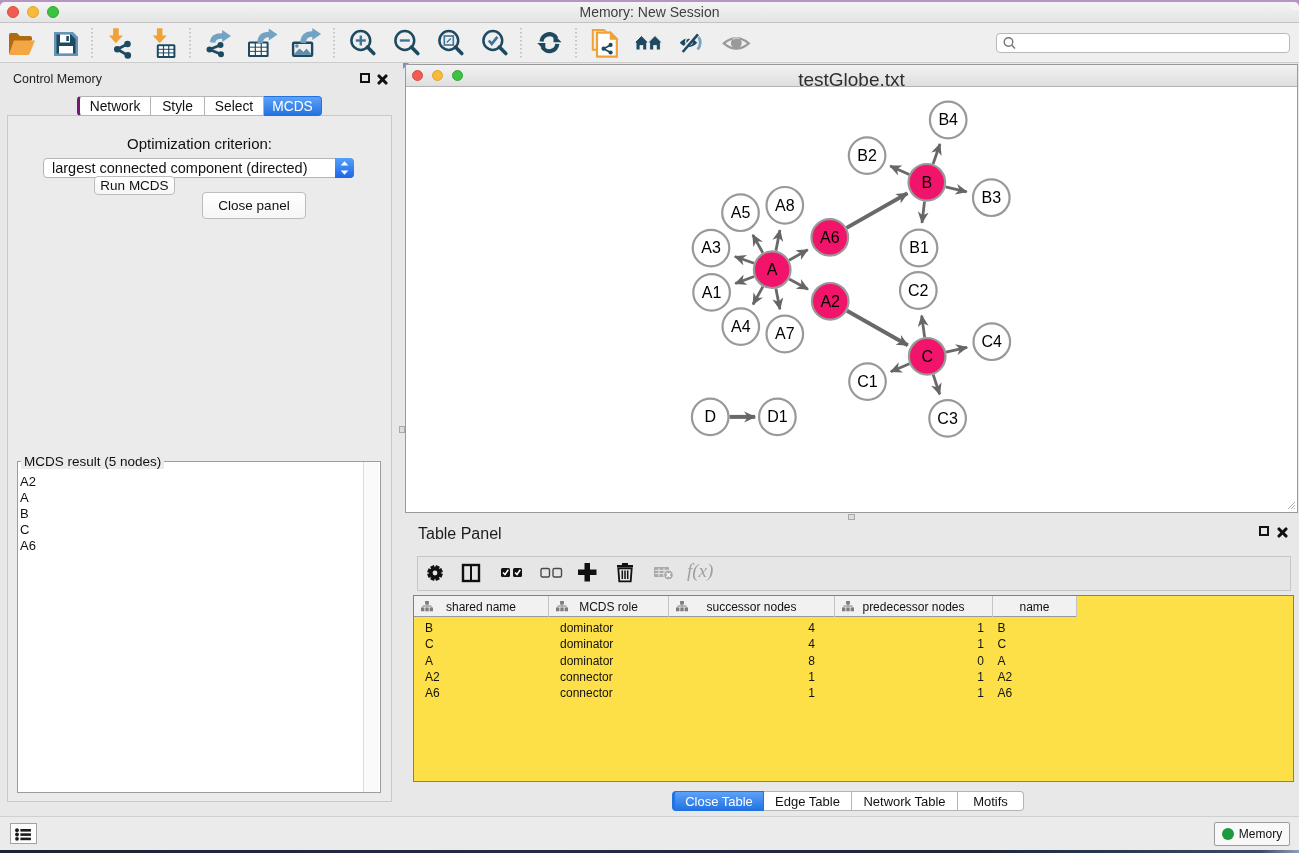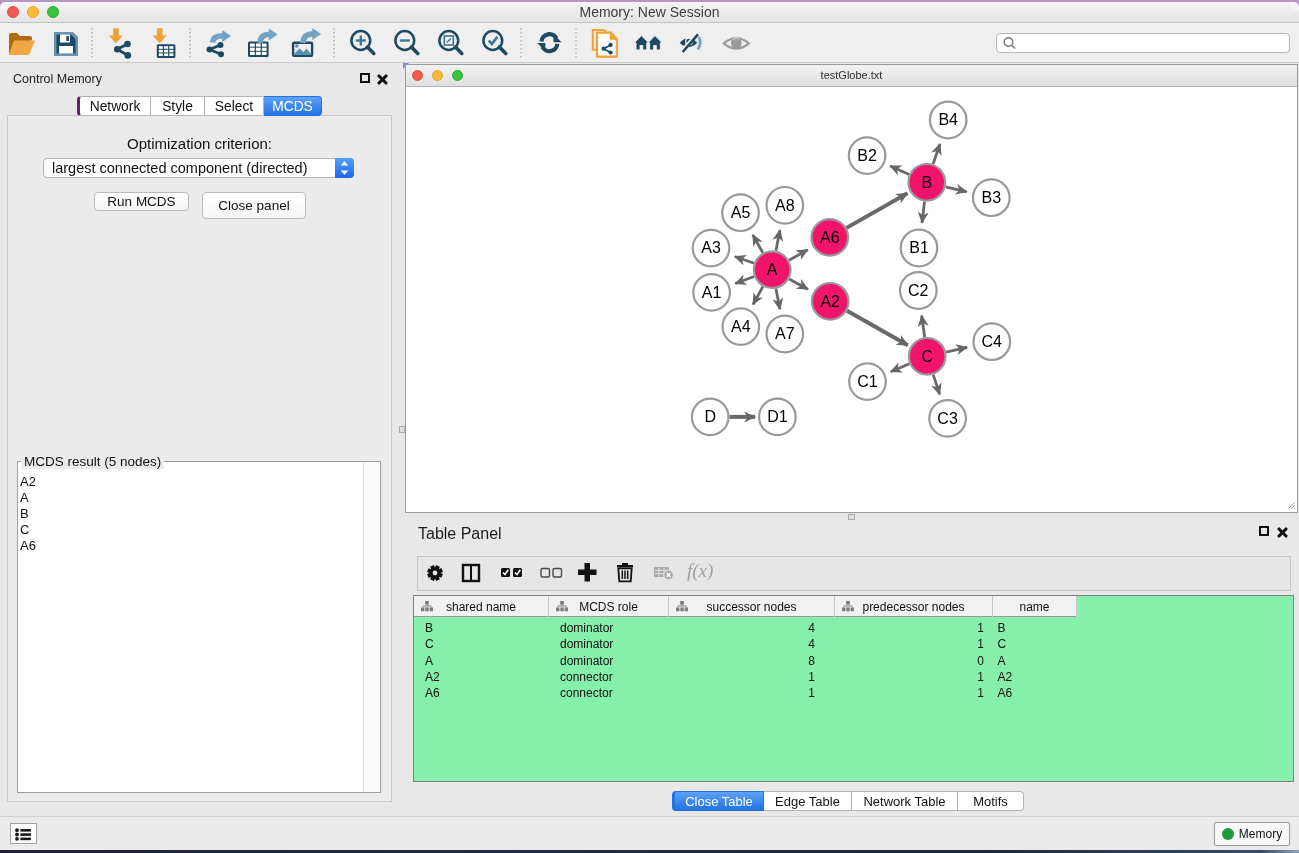--- a/index.html
+++ b/index.html
@@ -35,38 +35,38 @@
   display:flex; align-items:center; justify-content:center; }
 .tab.first { border-left:3px solid #701a75; border-radius:4px 0 0 4px; }
 .tab.last { border-radius:0 4px 4px 0; }
 .tab.sel { background:linear-gradient(#5ea1f8,#2273e2); color:#fff; border-color:#2273e2; }
 #cp-tabs { left:77px; top:96px; }
 #cp-pane { left:7px; top:115px; width:385px; height:687px; border:1px solid #c9c9c9; background:#ecebec; }
 #opt-label { left:0px; top:135px; width:399px; text-align:center; font-size:15px; color:#111; }
 #dropdown { left:43px; top:158px; width:311px; height:20px; background:#fff; border:1px solid #b5b5b5; border-radius:4px; font-size:14.5px; color:#111; line-height:18px; padding-left:8px; }
 #dd-step { left:335px; top:158px; width:19px; height:20px; border-radius:0 4px 4px 0; background:linear-gradient(#55a0f9,#1c66e8); }
 .btn { background:linear-gradient(#ffffff,#f6f6f6); border:1px solid #bcbcbc; border-radius:4px; font-size:13.5px; color:#111; display:flex; align-items:center; justify-content:center; }
-#btn-run { left:94px; top:192px; width:95px; height:19px; }
+#btn-run { left:94px; top:176px; width:81px; height:19px; }
 #btn-close { left:202px; top:192px; width:104px; height:27px; }
 #mcds-box { left:17px; top:461px; width:364px; height:332px; background:#fff; border:1px solid #9d9d9d; }
 #mcds-legend { left:21px; top:454px; background:#ecebec; font-size:13.5px; color:#111; padding:0 3px; }
 #mcds-list { left:20px; top:474px; font-size:13px; color:#111; line-height:16px; }
 #mcds-scroll { left:363px; top:462px; width:16px; height:330px; background:#fafafa; border-left:1px solid #dcdcdc; }
 
 
 #netwin { left:405px; top:64px; width:893px; height:449px; background:#fff;
   border:1px solid #9a9a9a; }
 #net-titlebar { left:0; top:0; width:891px; height:22px; background:linear-gradient(#f2f2f2,#dfdfdf); border-bottom:1px solid #b3b3b3; }
-#net-title { width:100%; text-align:center; top:3.5px; font-size:11px; color:#2e2e2e; }
+#net-title { width:100%; text-align:center; top:3.5px; font-size:19px; color:#2e2e2e; }
 
 
 #tp-title { left:418px; top:525px; font-size:16px; color:#1c1c1c; }
 #tp-sq { left:1259px; top:526px; width:10px; height:10px; border:2px solid #111; }
 #tp-toolbar { left:417px; top:556px; width:874px; height:35px; background:#e7e6e7; border:1px solid #c6c6c6; }
-#tp-table { left:413px; top:595px; width:881px; height:187px; background:#86efac; border:1px solid #808080; }
+#tp-table { left:413px; top:595px; width:881px; height:187px; background:#fde047; border:1px solid #808080; }
 #tp-header { left:0px; top:0px; width:663px; height:21px; background:#f2f1f2; border-bottom:1px solid #9a9a9a; }
 .th { position:absolute; top:0; height:21px; font-size:12px; color:#111; border-right:1px solid #c5c5c5; }
 .th .lbl { position:absolute; width:100%; text-align:center; top:4px; }
 .trow { position:absolute; font-size:12px; color:#111; }
 #tp-tabs { left:672px; top:791px; }
 .tab2 { border:1px solid #b4b4b4; border-left:none; background:#fff; font-size:13px; color:#111; display:flex; align-items:center; justify-content:center; }
 
 
 #statusbar { left:0; top:816px; width:1299px; height:34px; background:#ecebec; border-top:1px solid #d1d0d1; }
 #sb-btn { left:10px; top:823px; width:27px; height:21px; background:#fdfdfd; border:1px solid #a2a2a2; }

